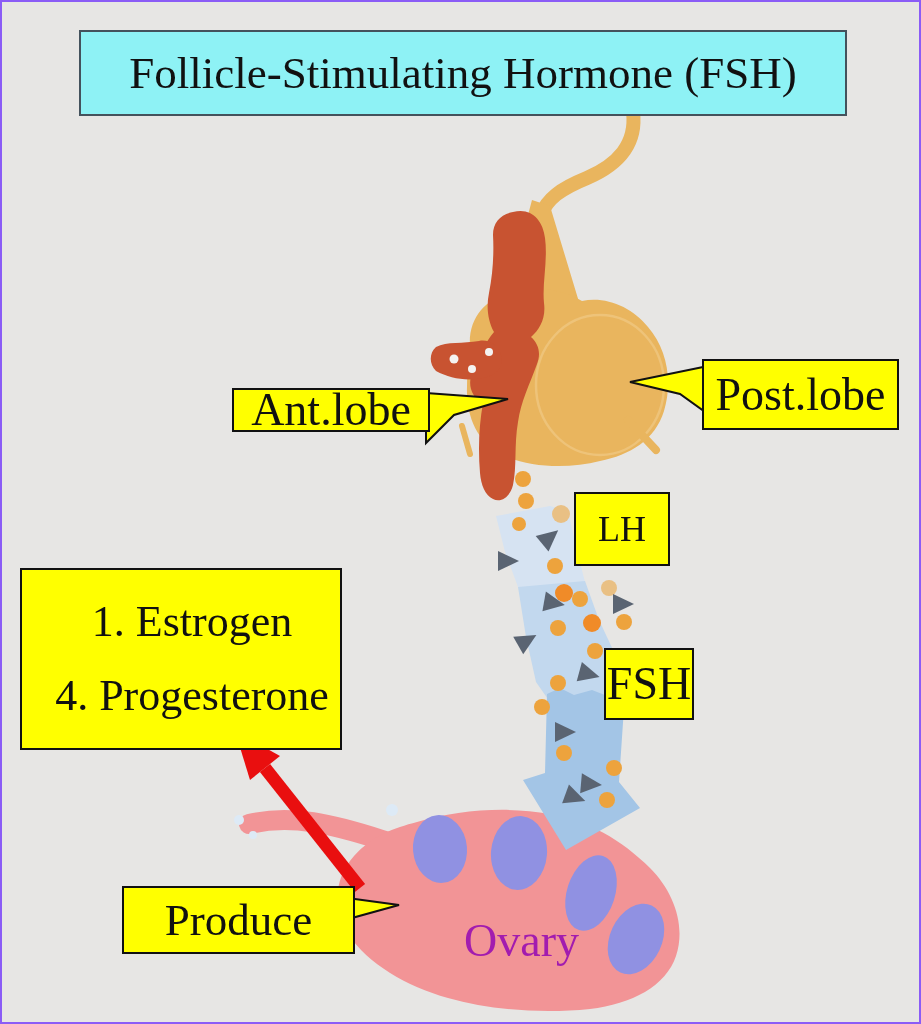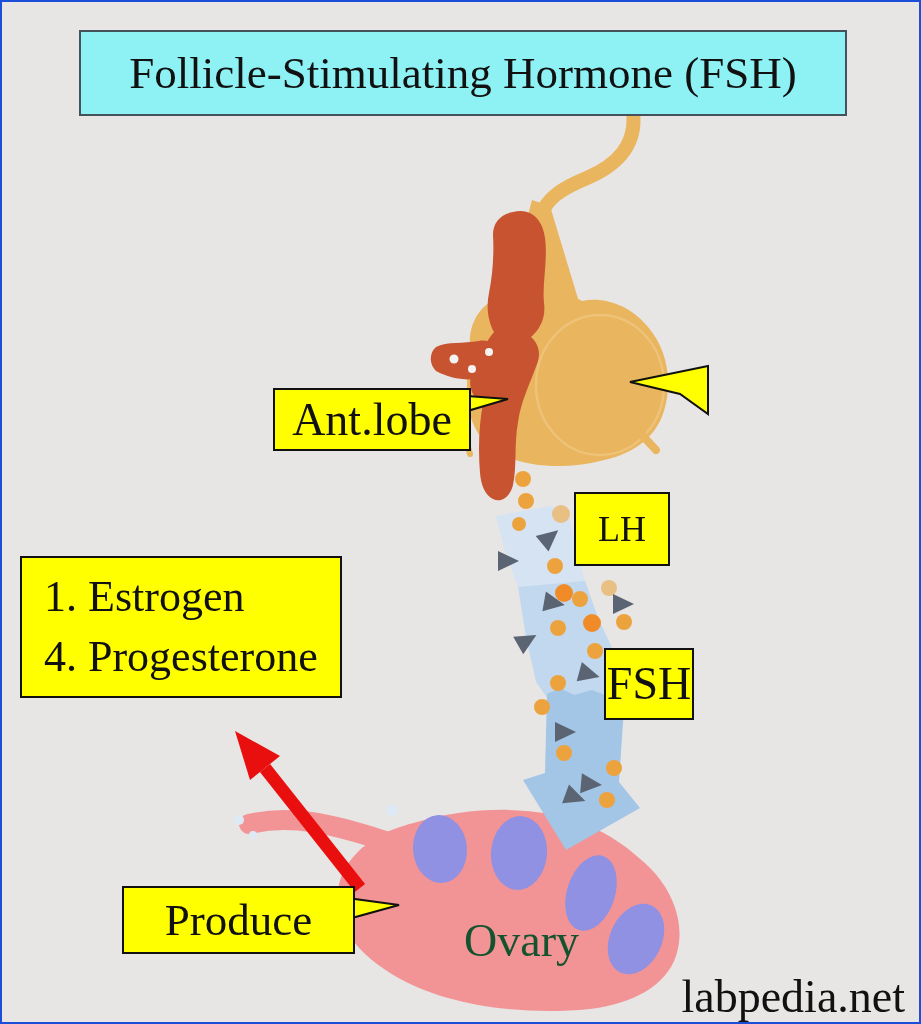--- a/index.html
+++ b/index.html
@@ -1,18 +1,18 @@
 <!DOCTYPE html>
 <html><head>
 <meta charset="utf-8">
 <style>
   html,body{margin:0;padding:0;background:#cfcfcf;}
   .canvas{
     position:relative;width:921px;height:1024px;box-sizing:border-box;
-    background:#e7e6e4;border:2px solid #1d4ed8;overflow:hidden;
+    background:#e7e6e4;border:2px solid #8b5cf6;overflow:hidden;
     font-family:"Liberation Serif", serif;color:#111;padding-left:32px;
   }
   .layer-svg{position:absolute;left:0;top:0;z-index:1;}
   .callout{
     position:absolute;z-index:2;background:#ffff00;border:2px solid #111;
     display:flex;align-items:center;justify-content:center;
     box-sizing:border-box;white-space:nowrap;line-height:1;
   }
   .title-box{
     position:absolute;z-index:2;background:#8ef2f5;border:2px solid #44525c;
@@ -128,39 +128,41 @@
       <polygon points="424,391 506,397 452,413 424,441"></polygon>
       <polygon points="706,364 628,380 678,392 706,412"></polygon>
       <polygon points="316,892 397,903 350,916 316,938"></polygon>
     </g>
   </svg>
 
   <div class="title-box" style="left:77px;top:28px;width:768px;height:86px;">
     <span>Follicle-Stimulating Hormone (FSH)</span>
   </div>
 
-  <div class="callout" style="left:230px;top:386px;width:198px;height:63px;font-size:46px;margin-left:41px;">
+  <div class="callout" style="left:230px;top:386px;width:198px;height:44px;font-size:46px;">
     <span>Ant.lobe</span>
   </div>
 
+  <div class="callout" style="left:700px;top:357px;width:197px;height:71px;font-size:46px;">
+    <span>Post.lobe</span>
+  </div>
 
   <div class="callout" style="left:572px;top:490px;width:96px;height:74px;font-size:36px;">
     <span>LH</span>
   </div>
 
   <div class="callout" style="left:602px;top:646px;width:90px;height:72px;font-size:46px;">
     <span>FSH</span>
   </div>
 
-  <div class="hormone-list" style="left:18px;top:554px;width:322px;height:142px;">
+  <div class="hormone-list" style="left:18px;top:566px;width:322px;height:182px;text-align:center;">
     <div>1. Estrogen</div>
     <div>4. Progesterone</div>
   </div>
 
   <div class="callout" style="left:120px;top:884px;width:233px;height:68px;font-size:45px;">
     <span>Produce</span>
   </div>
 
-  <div class="free-label" style="left:462px;top:916px;font-size:46px;color:#14532d;">Ovary</div>
+  <div class="free-label" style="left:462px;top:916px;font-size:46px;color:#a21caf;">Ovary</div>
 
-  <div class="free-label" style="right:14px;top:972px;font-size:46px;">labpedia.net</div>
 
 </div>
 
 </body></html>

